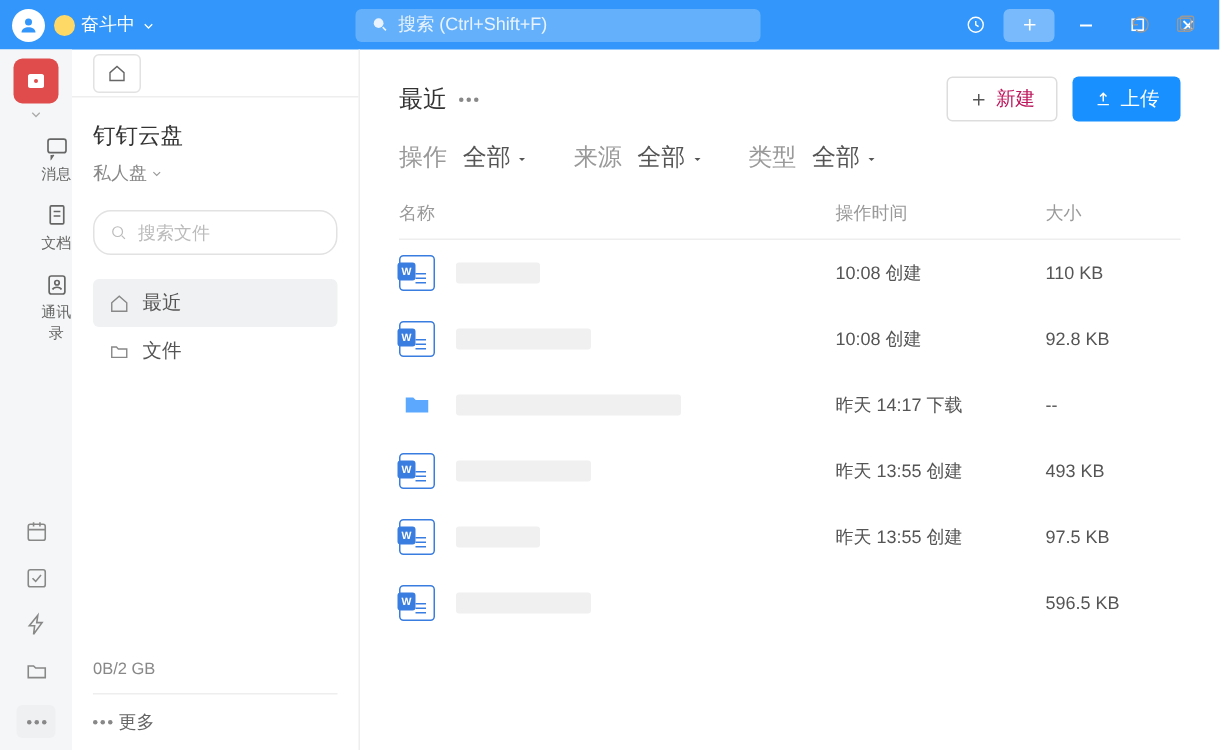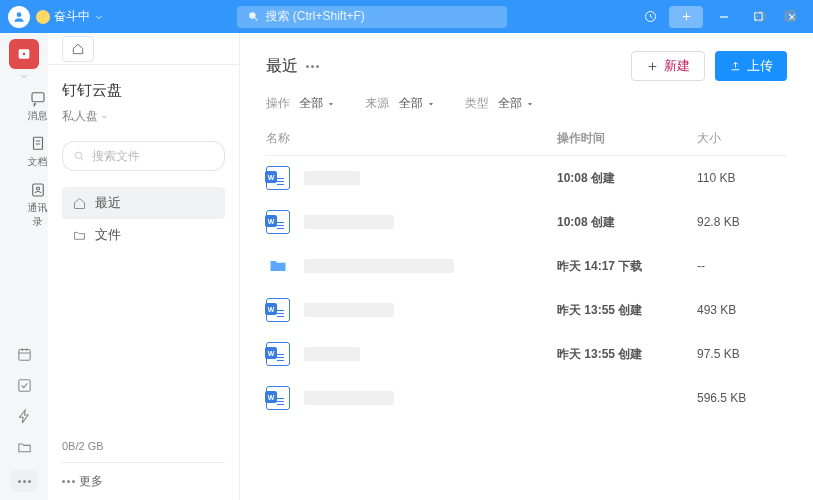--- a/index.html
+++ b/index.html
@@ -56,28 +56,28 @@
     .c-title{font-size:16px;color:#333;font-weight:500; display:flex;align-items:center;gap:8px;}
     .c-title .dots{display:inline-flex;gap:2px;} .c-title .dots i{width:3px;height:3px;border-radius:50%;background:#888;}
     .c-actions{display:flex;gap:10px;}
     .btn{height:30px;border-radius:4px;font-size:13px;display:flex;align-items:center;padding:0 14px;cursor:pointer;gap:5px;}
     .btn-light{border:1px solid #ddd;background:#fff;color:#be185d;}
     .btn-primary{background:#1890ff;color:#fff;}
     .btn svg{width:13px;height:13px;}
     .btn-light svg{stroke:#555;fill:none;stroke-width:1.8;}
     .btn-primary svg{stroke:#fff;fill:none;stroke-width:1.8;}
 
-    .filters{display:flex;gap:30px;font-size:12px;color:#777;margin-bottom:10px;}
+    .filters{display:flex;gap:30px;font-size:16px;color:#777;margin-bottom:10px;}
     .filter-lbl{color:#999;}
     .filter-val{color:#555;display:inline-flex;align-items:center;gap:4px;margin-left:6px;}
 
     .table{font-size:12px;color:#555;}
     .thead{display:flex;padding:8px 0;border-bottom:1px solid #eee;color:#999;}
     .col-name{flex:1;}
-    .col-time{width:140px;font-weight:bold;}
+    .col-time{width:140px;}
     .col-size{width:90px;}
     .row{display:flex;align-items:center;padding:10px 0; }
     .ficon{width:24px;height:24px;margin-right:14px;display:flex;align-items:center;justify-content:center;border-radius:3px;}
     .ficon.word{border:1.5px solid #3a7de0;}
     .ficon.word::after{content:'';width:7px;height:1px;background:#3a7de0;box-shadow:0 3px 0 #3a7de0,0 6px 0 #3a7de0;position:relative;left:2px;}
     .ficon.word{position:relative;}
     .ficon.word span{position:absolute;left:-2px;top:4px;width:12px;height:12px;background:#3a7de0;border-radius:2px;color:#fff;font-size:7px;display:flex;align-items:center;justify-content:center;font-weight:bold;}
     .ficon.folder{}
     .ficon.folder svg{width:24px;height:20px;fill:#5da8ff;}
     .blur{display:inline-block;background:#f0f0f0;height:14px;border-radius:2px;}

